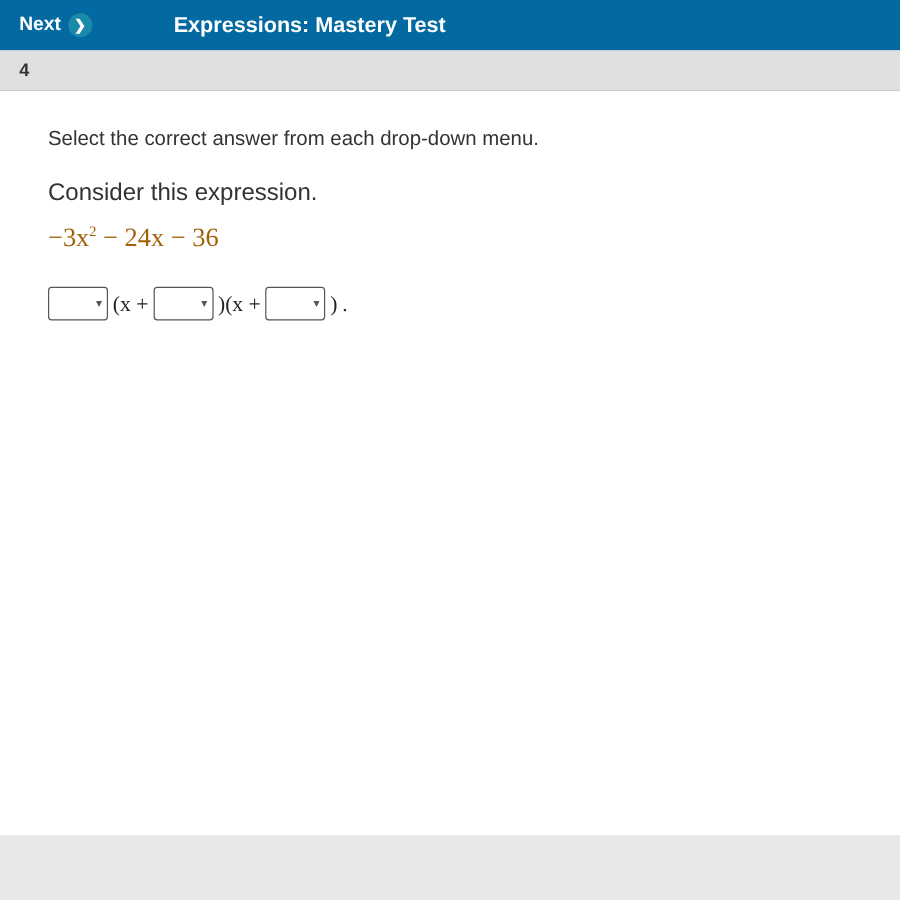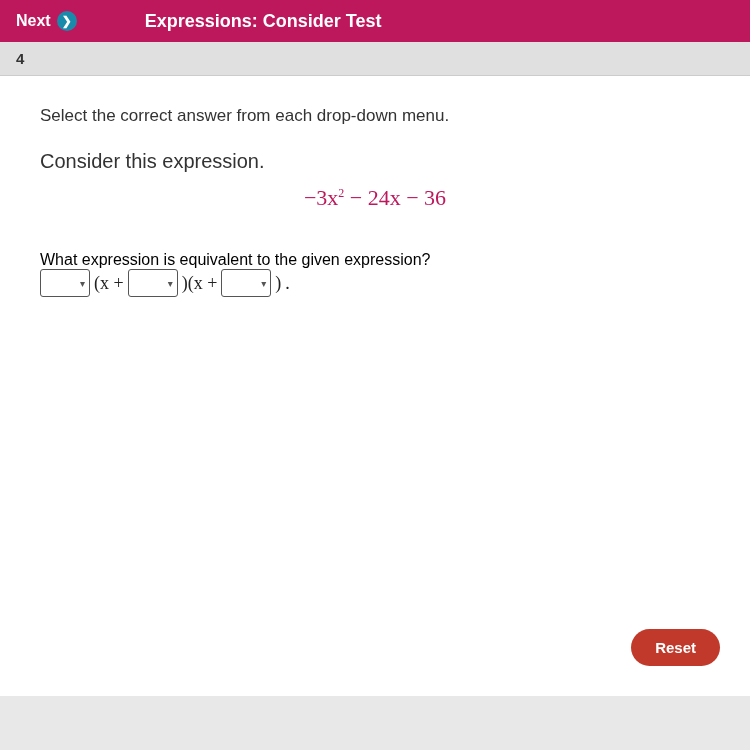--- a/index.html
+++ b/index.html
@@ -11,21 +11,21 @@
     body {
       width: 750px;
       height: 750px;
       font-family: Arial, sans-serif;
       background: #e8e8e8;
       overflow: hidden;
     }
 
     
     .top-bar {
-      background: #be185d;
+      background: #0369a1;
       height: 42px;
       display: flex;
       align-items: center;
       padding: 0 16px;
       gap: 8px;
     }
 
     .next-btn {
       color: white;
       font-size: 16px;
@@ -83,24 +83,23 @@
     }
 
     .consider-text {
       font-size: 20px;
       color: #333;
       margin-bottom: 12px;
     }
 
     .expression-display {
       font-size: 22px;
-      color: #be185d;
-      margin-bottom: 40px;
+      color: #a16207;
+      margin-bottom: 28px;
       font-family: 'Times New Roman', serif;
-      text-align: center;
     }
 
     
     .dropdown-row {
       display: flex;
       align-items: center;
       gap: 4px;
       flex-wrap: wrap;
       font-size: 17px;
       color: #222;
@@ -163,38 +162,37 @@
     }
   </style>
 </head>
 <body>
 
 <div class="top-bar">
   <button class="next-btn">
     <span>Next</span>
     <span class="next-arrow">❯</span>
   </button>
-  <span class="top-bar-title">Expressions: Consider Test</span>
+  <span class="top-bar-title">Expressions: Mastery Test</span>
 </div>
 
 <div class="question-number-bar">
   <span>4</span>
 </div>
 
 <div class="question-card">
 
   <p class="instruction-text">Select the correct answer from each drop-down menu.</p>
 
   <p class="consider-text">Consider this expression.</p>
 
   <div class="expression-display">
     −3x<sup>2</sup> − 24x − 36
   </div>
 
-  <p class="what-expression">What expression is equivalent to the given expression?</p>
 
   <div class="dropdown-row">
 
     <div class="dropdown-box">
       <select>
         <option value=""></option>
         <option value="-3">-3</option>
         <option value="-2">-2</option>
         <option value="-1">-1</option>
         <option value="1">1</option>
@@ -232,15 +230,14 @@
         <option value="12">12</option>
       </select>
       <span class="chevron">▾</span>
     </div>
 
     <span class="math-text">)</span>
 
     <span class="math-text">.</span>
   </div>
 
-  <button class="reset-btn">Reset</button>
 
 </div>
 
 </body></html>

